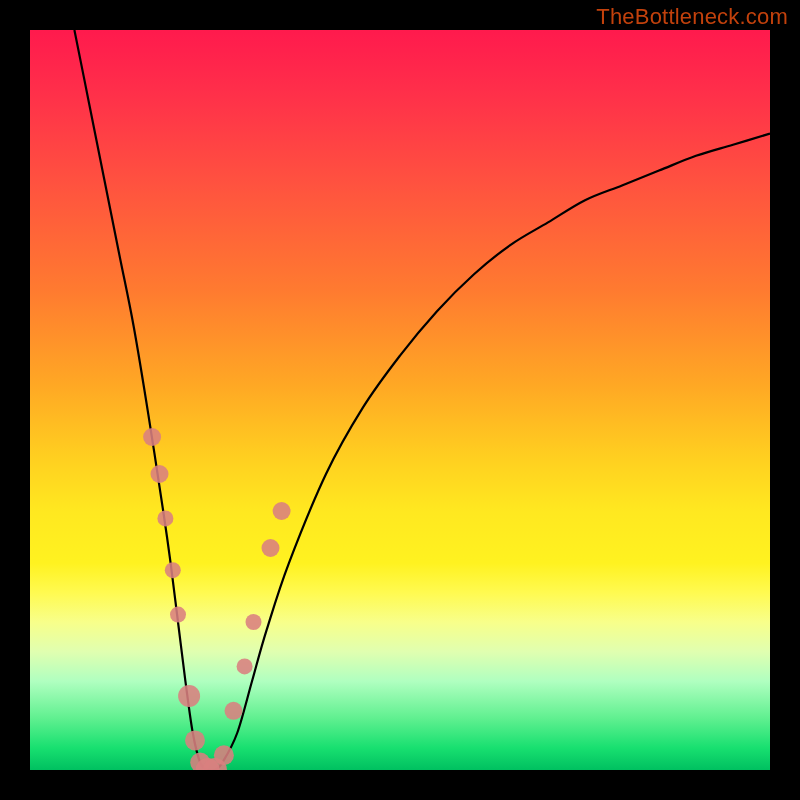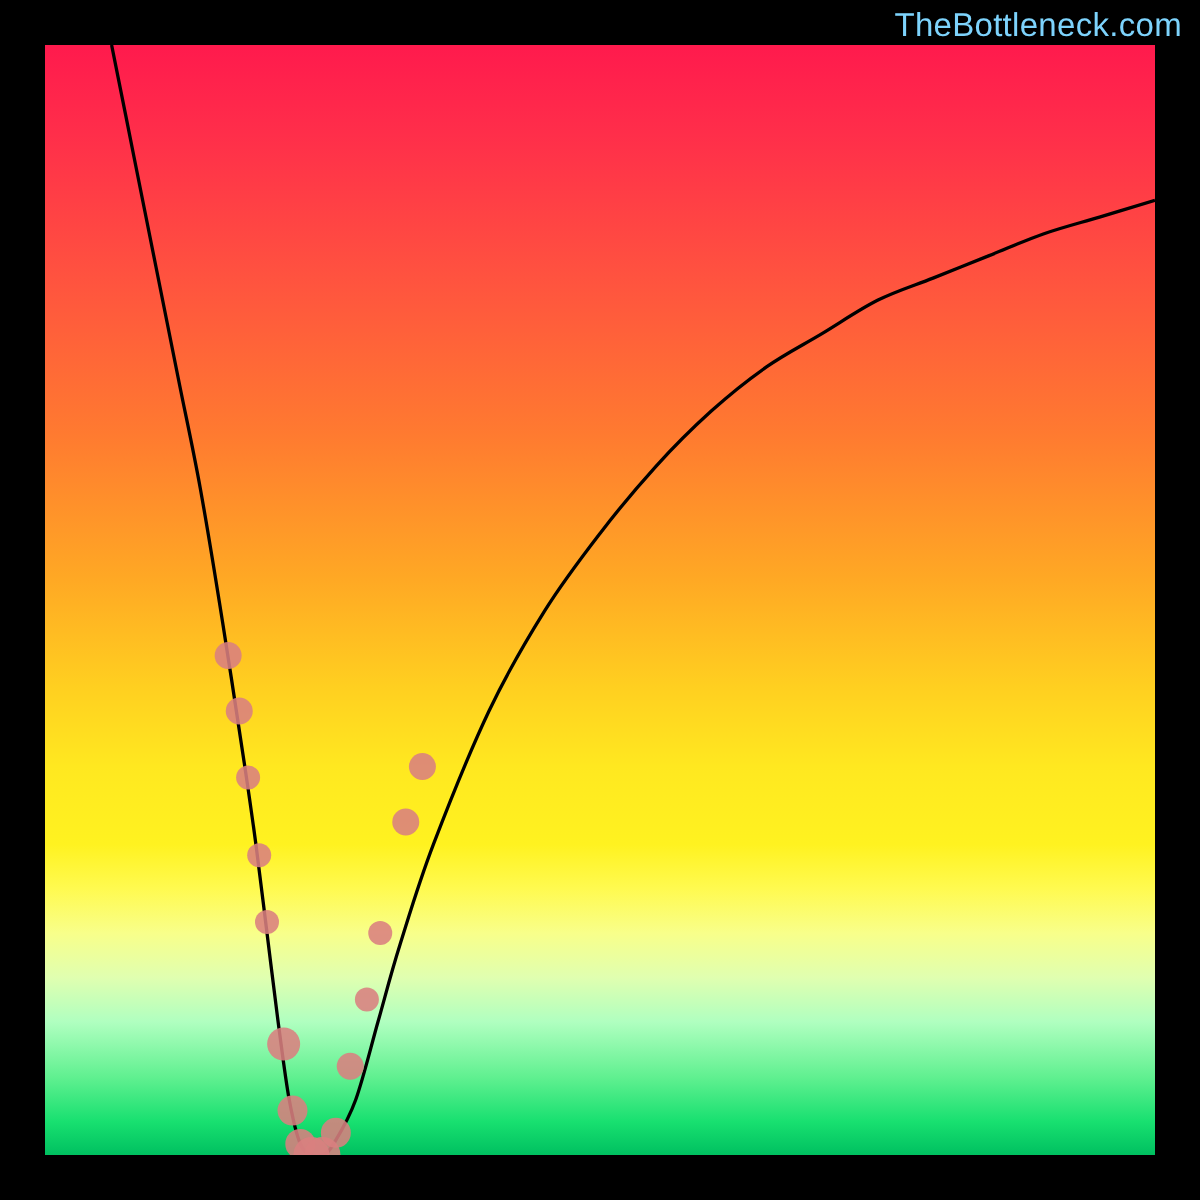--- a/index.html
+++ b/index.html
@@ -57,21 +57,21 @@
   .curve circle.dot {
     fill: #d98080;
     opacity: 0.88;
   }
   .watermark {
     position: absolute;
     top: 4px;
     right: 12px;
     font-size: 22px;
     font-weight: 500;
-    color: #7dd3fc;
+    color: #c2410c;
     letter-spacing: 0.2px;
   }
 </style>
 </head>
 <body>
 
 <div class="stage">
 
   <div class="plot-area">
     <div class="gradient-bg"></div>

